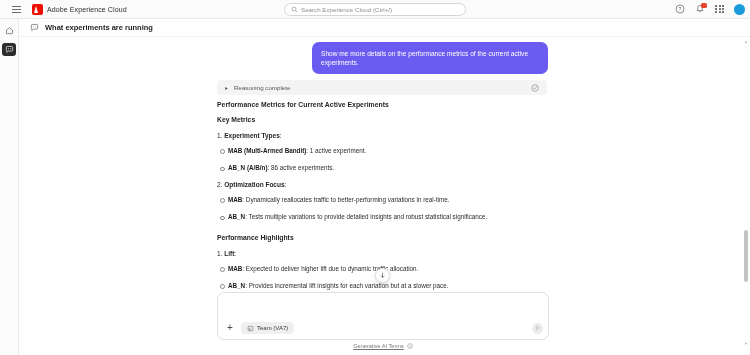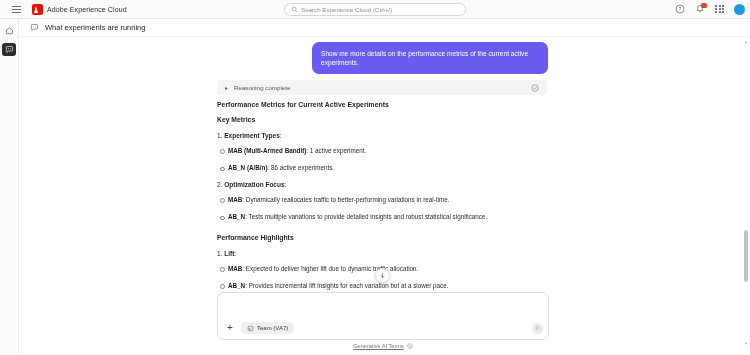--- a/index.html
+++ b/index.html
@@ -59,21 +59,21 @@
     border-radius: 3px; color: #5a5a5a;
   }
   .rail-btn.active { background: #2c2c2c; color: #ffffff; }
 
   
   .conv-head {
     position: absolute; top: 19px; left: 19px; width: 731px; height: 18px;
     background: #ffffff; display: flex; align-items: center; gap: 6px; padding-left: 11px;
     border-bottom: 1px solid #f2f2f2;
   }
-  .conv-title { font-size: 7.5px; color: #1f1f1f; font-weight: 400; }
+  .conv-title { font-size: 7.5px; color: #1f1f1f; font-weight: 700; }
 
   
   .main {
     position: absolute; top: 37px; left: 19px; width: 731px; height: 318px;
     background: #ffffff;
   }
 
   .bubble-row { position: absolute; top: 5px; left: 0; width: 721px; display: flex; justify-content: flex-end; padding-right: 192px; }
   .user-bubble {
     background: #6a5cf0; color: #ffffff; font-size: 6.6px; line-height: 1.4;

